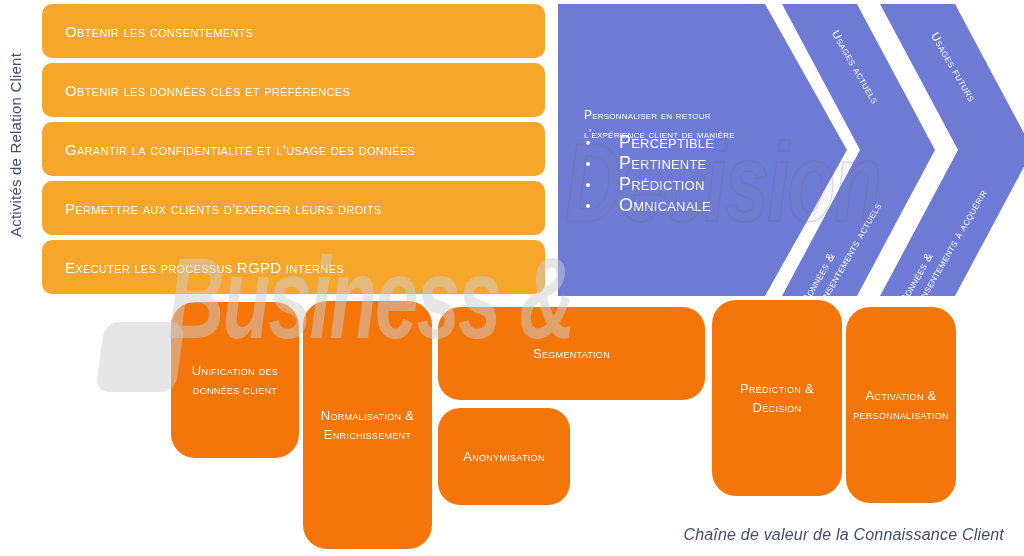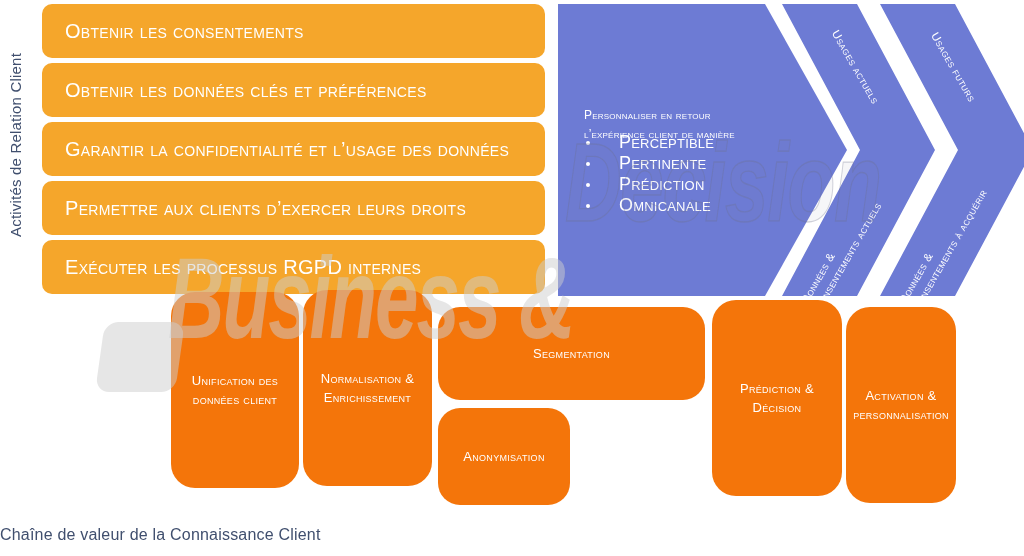--- a/index.html
+++ b/index.html
@@ -19,21 +19,21 @@
     text-align:center; color:var(--text-dark, #404F6E);
     font-size:15px; letter-spacing:.2px;
   }
 
   
   .activity {
     position:absolute; left:42px; width:503px; height:54px;
     background:var(--amber, #F5A62B); border-radius:10px;
     color:#fff; display:flex; align-items:center;
     padding-left:23px; box-sizing:border-box;
-    font-size:20px; letter-spacing:.3px;
+    font-size:15px; letter-spacing:.3px;
   }
   #act-0{top:4px} #act-1{top:63px} #act-2{top:122px} #act-3{top:181px} #act-4{top:240px}
 
   
   .blue-main {
     position:absolute; left:558px; top:4px; width:289px; height:292px;
     background:var(--blue, #6D7BD4);
     clip-path:polygon(0 0, 207px 0, 289px 146px, 207px 292px, 0 292px);
   }
   .blue-heading {
@@ -67,32 +67,32 @@
   }
 
   
   .step {
     position:absolute; background:var(--orange, #F4750A); border-radius:24px;
     color:#fff; display:flex; align-items:center; justify-content:center;
     text-align:center; font-size:13px; line-height:19px; letter-spacing:.3px;
     box-sizing:border-box; padding:4px;
   }
   #step-0{left:38px;  top:307px; width:128px; height:196px}
-  #step-1{left:171px; top:292px; width:128px; height:196px}
-  #step-2{left:303px; top:290px; width:129px; height:196px}
+  #step-1{left:171px; top:302px; width:128px; height:156px}
+  #step-2{left:303px; top:301px; width:129px; height:248px}
   #step-3{left:438px; top:307px; width:267px; height:93px;  border-radius:22px}
   #step-4{left:438px; top:408px; width:132px; height:97px;  border-radius:22px}
   #step-5{left:576px; top:408px; width:129px; height:97px;  border-radius:22px}
   #step-6{left:712px; top:300px; width:130px; height:196px}
   #step-7{left:846px; top:307px; width:110px; height:196px}
 
   
   .caption {
-    position:absolute; left:0; top:526px; width:1004px; text-align:left;
-    color:var(--text-dark, #404F6E); font-size:16px; letter-spacing:.2px;
+    position:absolute; left:0; top:526px; width:1004px; text-align:right;
+    color:var(--text-dark, #404F6E); font-size:16px; letter-spacing:.2px;font-style:italic;
   }
 
   
   .wm { position:absolute; z-index:10; pointer-events:none; font-weight:bold; font-style:italic; }
   .wm-block {
     position:absolute; z-index:10; pointer-events:none;
     left:100px; top:322px; width:80px; height:70px;
     background:rgba(205,205,205,0.5); border-radius:14px; transform:skewX(-8deg);
   }
   .wm-business {

